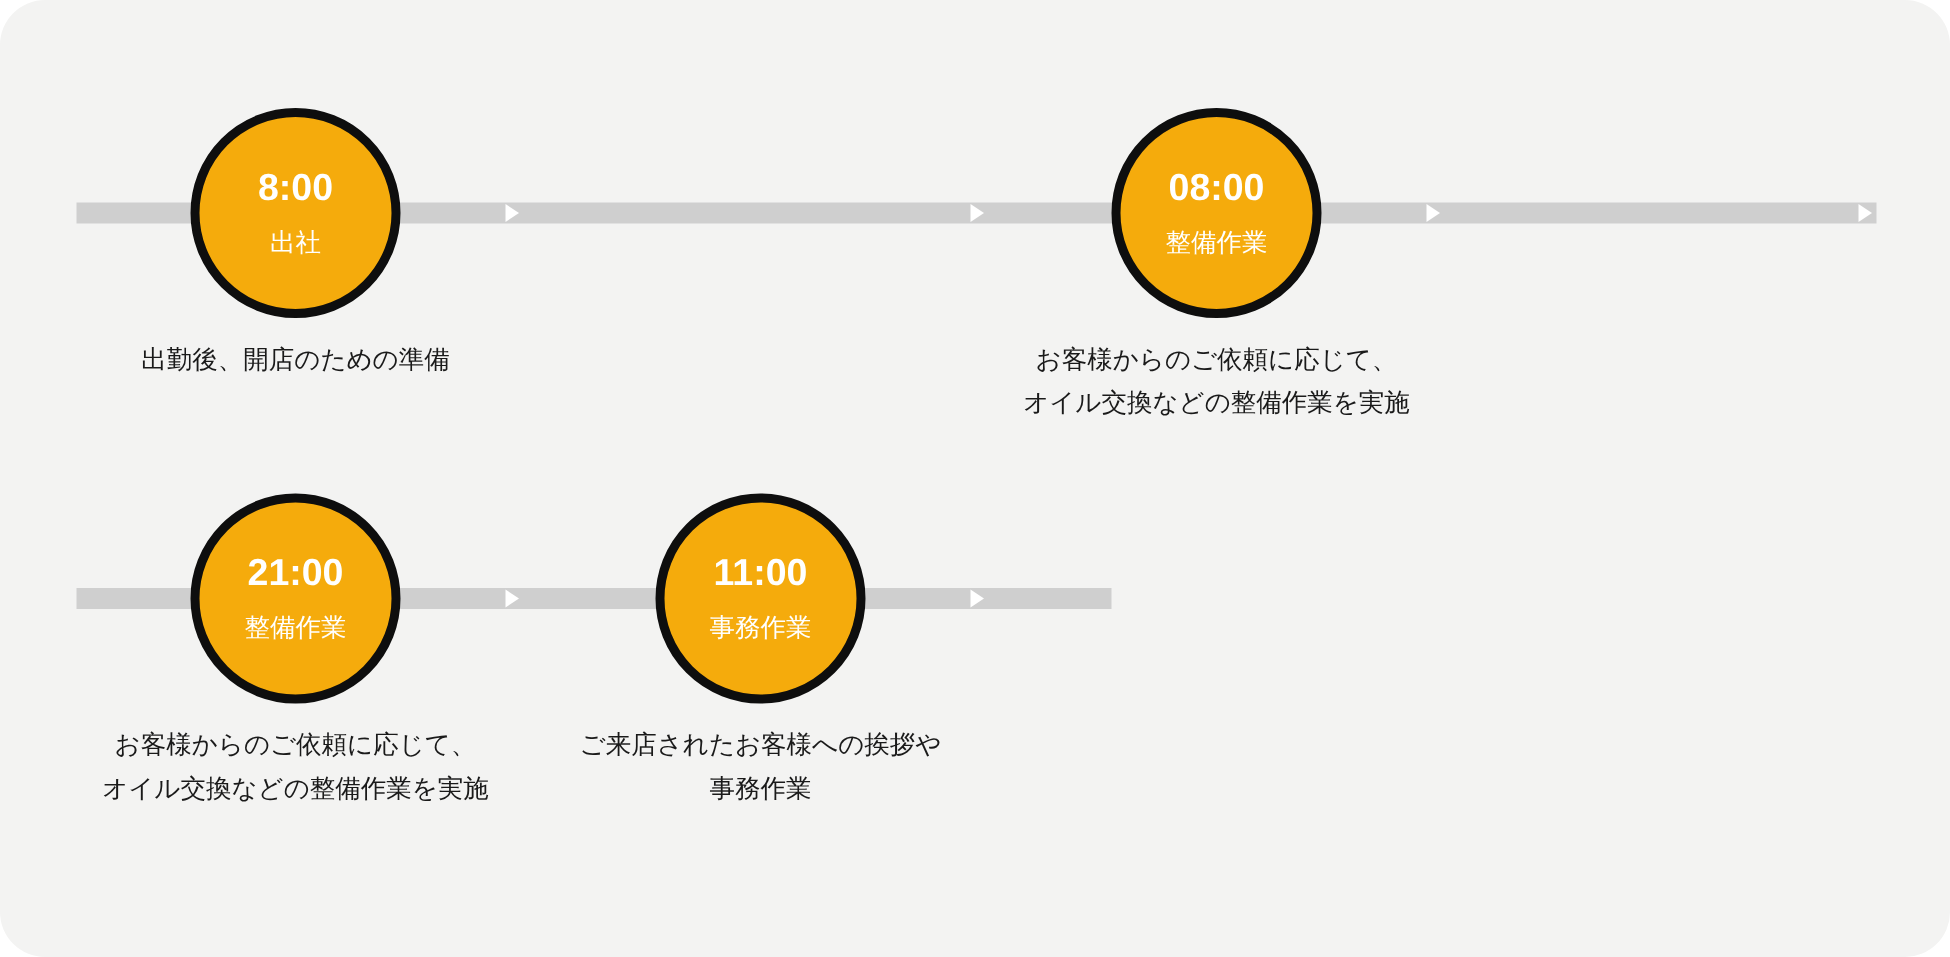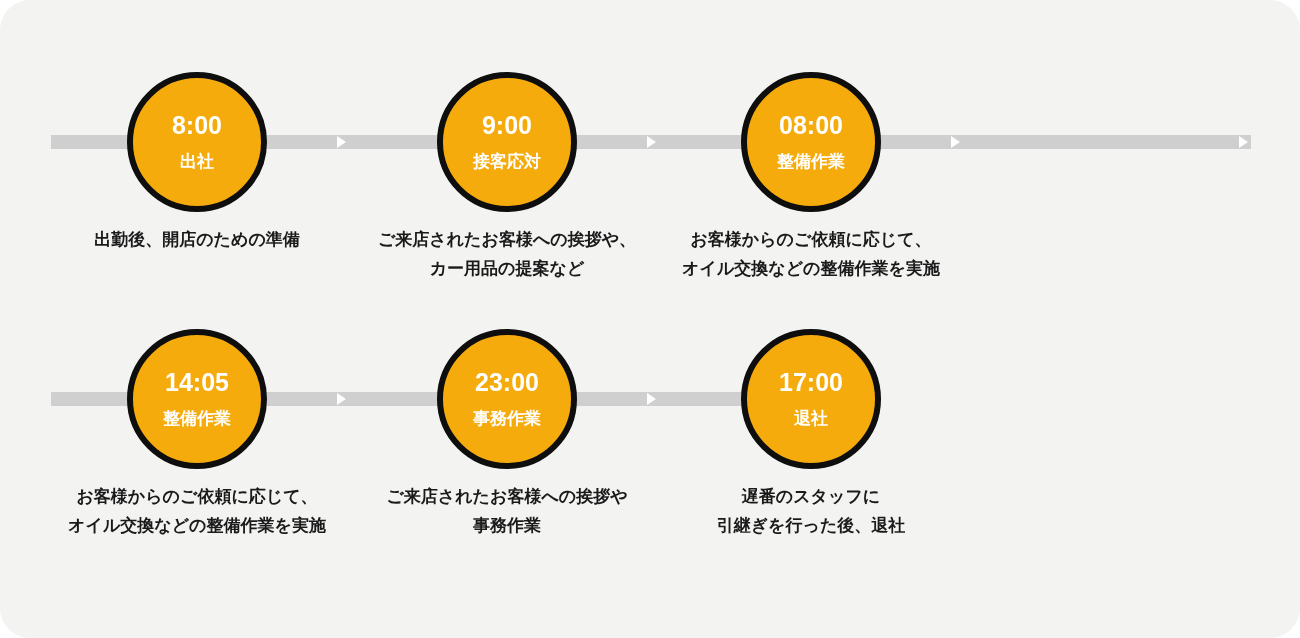--- a/index.html
+++ b/index.html
@@ -32,26 +32,26 @@
     border:6px solid var(--circle-border,#0e0e0e);
     display:flex;flex-direction:column;align-items:center;justify-content:center;
     gap:13px;
     text-align:center;
   }
   .time{
     font-size:25px;font-weight:bold;line-height:1.1;
     color:var(--time-text,#ffffff);
   }
   .label{
-    font-size:17px;font-weight:bold;line-height:1.2;
+    font-size:17px;font-weight:normal;line-height:1.2;
     color:var(--time-text,#ffffff);
   }
   .desc{
     margin-top:13px;
-    font-size:17px;font-weight:bold;line-height:29px;
+    font-size:17px;font-weight:normal;line-height:29px;
     color:var(--desc-text,#1a1a1a);
     text-align:center;
     white-space:pre-line;
   }
 </style>
 </head>
 <body>
 
 <div class="panel">
 
@@ -66,59 +66,43 @@
   <div class="tl-arrow" style="left:647px;top:393px"></div>
 
   <div class="item" style="left:27px;top:72px">
     <div class="circle">
       <div class="time">8:00</div>
       <div class="label">出社</div>
     </div>
     <div class="desc">出勤後、開店のための準備</div>
   </div>
 
-  <div class="item" style="left:337px;top:72px">
-    <div class="circle">
-      <div class="time">9:00</div>
-      <div class="label">接客応対</div>
-    </div>
-    <div class="desc">ご来店されたお客様への挨拶や、
-カー用品の提案など</div>
-  </div>
 
   <div class="item" style="left:641px;top:72px">
     <div class="circle">
       <div class="time">08:00</div>
       <div class="label">整備作業</div>
     </div>
     <div class="desc">お客様からのご依頼に応じて、
 オイル交換などの整備作業を実施</div>
   </div>
 
 
   <div class="item" style="left:27px;top:329px">
     <div class="circle">
-      <div class="time">14:05</div>
+      <div class="time">21:00</div>
       <div class="label">整備作業</div>
     </div>
     <div class="desc">お客様からのご依頼に応じて、
 オイル交換などの整備作業を実施</div>
   </div>
 
   <div class="item" style="left:337px;top:329px">
     <div class="circle">
-      <div class="time">23:00</div>
+      <div class="time">11:00</div>
       <div class="label">事務作業</div>
     </div>
     <div class="desc">ご来店されたお客様への挨拶や
 事務作業</div>
   </div>
 
-  <div class="item" style="left:641px;top:329px">
-    <div class="circle">
-      <div class="time">17:00</div>
-      <div class="label">退社</div>
-    </div>
-    <div class="desc">遅番のスタッフに
-引継ぎを行った後、退社</div>
-  </div>
 
 </div>
 
 </body></html>

